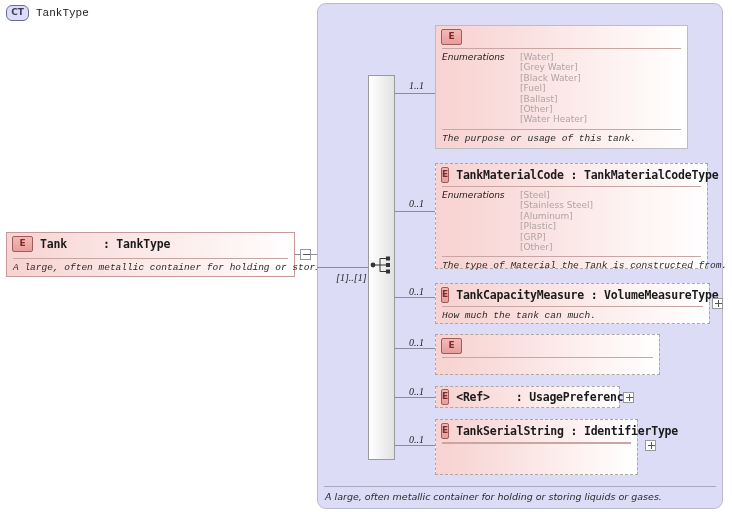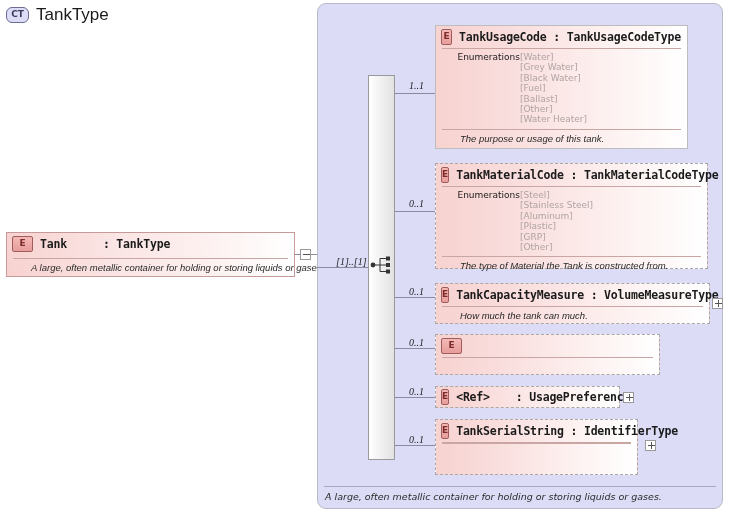--- a/index.html
+++ b/index.html
@@ -41,30 +41,30 @@
     font-family:"DejaVu Sans","Liberation Sans",sans-serif;
   }
   .ename{
     font-size:11.5px;font-weight:bold;color:#1b1b1b;
     font-family:"DejaVu Sans Mono","Liberation Mono",monospace;
     letter-spacing:-0.2px;
   }
   .erule{height:1px;background:#c9a5a3;margin:0 6px;}
   .edoc{
     font-size:9.5px;font-style:italic;color:#2a2a2a;
-    padding:3px 6px 3px 24px;white-space:nowrap;
-    font-family:Liberation Sans, sans-serif;
+    padding:3px 6px 3px 6px;white-space:nowrap;
+    font-family:Liberation Mono, monospace;
   }
   .efacet{
     display:flex;
     font-size:9px;color:#3a3a3a;
     padding:3px 6px 2px 6px;
     font-family:"DejaVu Sans","Liberation Sans",sans-serif;
   }
-  .efacet .flabel{color:#1b1b1b;min-width:78px;text-align:right;}
+  .efacet .flabel{font-style:italic;color:#1b1b1b;min-width:78px;}
   .efacet .fvals{color:#b0a3a3;}
   .efacet .fvals div{line-height:10.4px;white-space:nowrap;}
   .efacet .fval-inline{color:#6a6a6a;font-style:normal;}
 
   
   .ctbox{
     position:absolute;
     left:317px;top:3px;width:406px;height:506px;
     background:#dcdcf7;
     border:1px solid #b9b9c9;
@@ -74,22 +74,22 @@
   .ct-title{
     position:absolute;left:6px;top:5px;
     display:flex;align-items:center;
   }
   .ctbadge{
     display:inline-block;width:21px;height:14px;line-height:13px;
     text-align:center;font-size:9px;font-weight:bold;color:#3a3a5e;
     background:#dcdcf7;border:1px solid #6b6b93;border-radius:6px;
     margin-right:7px;
   }
-  .ct-name{font-size:17px;color:#1b1b1b;
-    font-family:Liberation Sans, sans-serif;}
+  .ct-name{font-size:11px;color:#1b1b1b;
+    font-family:Liberation Mono, monospace;}
   .ct-foot-rule{position:absolute;left:7px;right:7px;bottom:22px;height:1px;background:#a8a8c0;}
   .ct-foot{
     position:absolute;left:8px;bottom:4px;
     font-size:9.5px;font-style:italic;color:#2a2a2a;white-space:nowrap;
   }
 
   
   .seqbar{
     position:absolute;left:368px;top:75px;width:27px;height:385px;
     background:linear-gradient(to right,#ffffff 0%,#f2f2f2 45%,#e2e2e2 100%);
@@ -159,29 +159,28 @@
       <line x1="5" y1="9" x2="10" y2="9" stroke="#333" stroke-width="1"></line>
       <line x1="10" y1="2.5" x2="10" y2="15.5" stroke="#333" stroke-width="1"></line>
       <line x1="10" y1="2.5" x2="16" y2="2.5" stroke="#333" stroke-width="1"></line>
       <line x1="10" y1="9" x2="16" y2="9" stroke="#333" stroke-width="1"></line>
       <line x1="10" y1="15.5" x2="16" y2="15.5" stroke="#333" stroke-width="1"></line>
       <rect x="16" y="0.5" width="4" height="4" fill="#333"></rect>
       <rect x="16" y="7" width="4" height="4" fill="#333"></rect>
       <rect x="16" y="13.5" width="4" height="4" fill="#333"></rect>
     </svg>
   </div>
-  <div class="card" style="left:336px;top:256px;">[1]..[1]</div>
+  <div class="card" style="left:336px;top:272px;">[1]..[1]</div>
   <div class="hline" style="left:317px;top:267px;width:51px;"></div>
 
   <div class="hline" style="left:395px;top:93px;width:40px;"></div>
   <div class="card" style="left:409px;top:80px;">1..1</div>
   <div class="ebox solid" style="left:435px;top:25px;width:253px;height:124px;">
     <div class="ebox-head">
       <span class="ebadge">E</span>
-      <span class="ename"><span>TankUsageCode</span> <span>: TankUsageCodeType</span></span>
     </div>
     <div class="erule"></div>
     <div class="efacet">
       <span class="flabel">Enumerations</span>
       <span class="fvals">
         <div>[Water]</div>
         <div>[Grey Water]</div>
         <div>[Black Water]</div>
         <div>[Fuel]</div>
         <div>[Ballast]</div>

